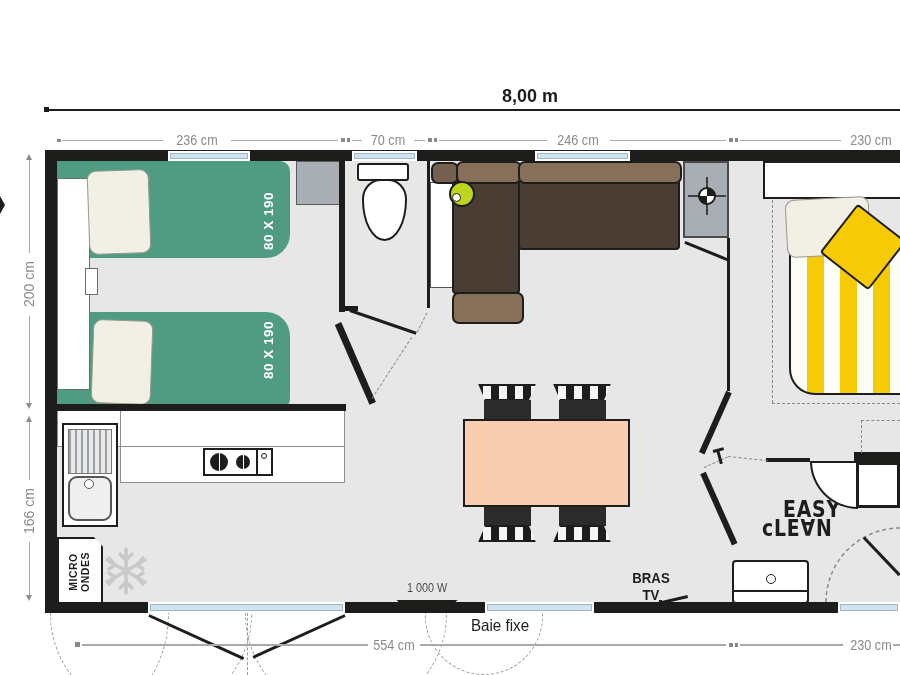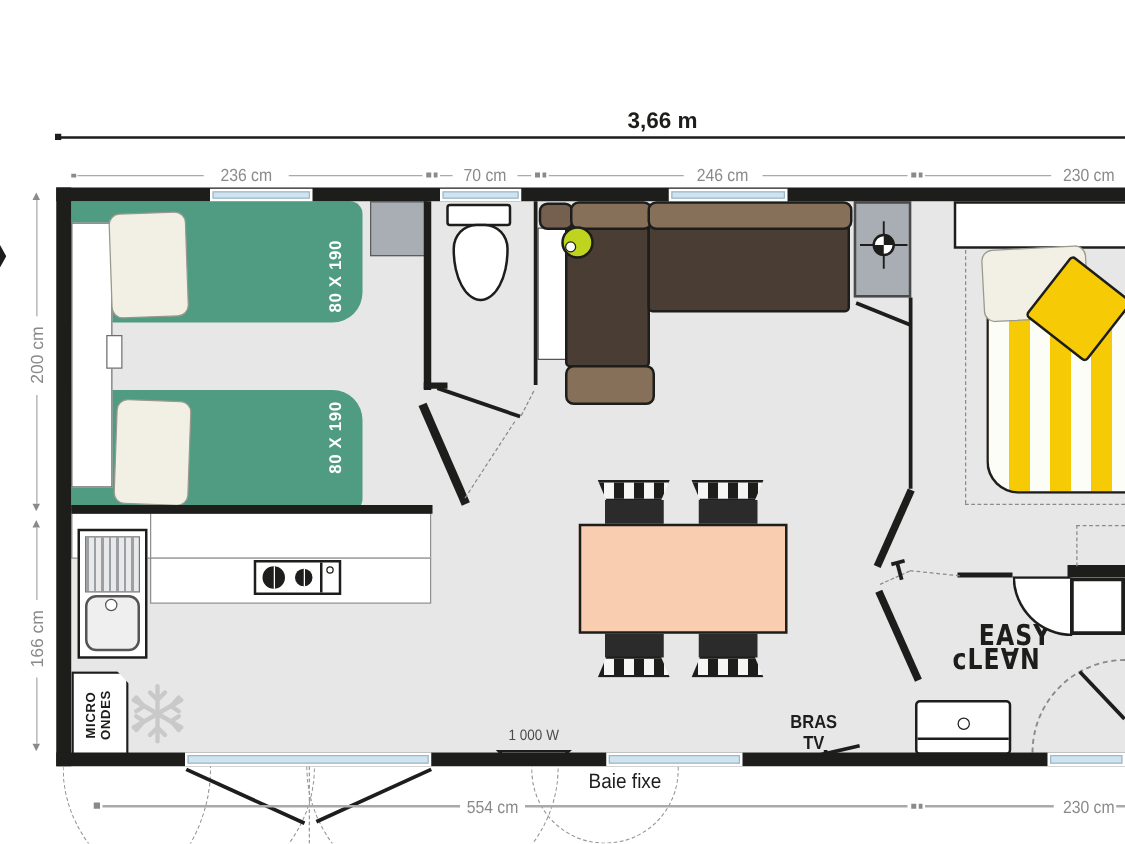--- a/index.html
+++ b/index.html
@@ -188,21 +188,21 @@
   <div class="abs" style="left:0;top:613px;width:900px;height:62px;overflow:hidden;">
     <div class="dashcirc" style="left:-77px;top:-122px;width:244px;height:244px;"></div>
     <div class="dashcirc" style="left:50px;top:-100px;width:200px;height:200px;"></div>
     <div class="dashcirc" style="left:245px;top:-100px;width:200px;height:200px;"></div>
     <div class="dashcirc" style="left:425px;top:-56px;width:116px;height:116px;"></div>
     <div class="abs" style="left:247px;top:0;width:0;height:62px;border-left:1.4px dashed #9a9a9a;"></div>
     <div class="rline" style="left:149px;top:1px;width:104px;height:3px;background:#1d1d1b;transform:rotate(24.5deg);"></div>
     <div class="rline" style="left:345px;top:1px;width:101px;height:3px;background:#1d1d1b;transform:rotate(155.5deg);"></div>
   </div>
 
-  <div class="abs" style="left:530px;top:86px;transform:translateX(-50%);font-weight:bold;font-size:18px;color:#1d1d1b;">3,66 m</div>
+  <div class="abs" style="left:530px;top:86px;transform:translateX(-50%);font-weight:bold;font-size:18px;color:#1d1d1b;">8,00 m</div>
   <div class="abs" style="left:44px;top:107px;width:5px;height:5px;background:#1d1d1b;"></div>
   <div class="abs" style="left:48px;top:109px;width:852px;height:1.5px;background:#1d1d1b;"></div>
 
   <div class="dimdot" style="left:57px;top:138.5px;"></div>
   <div class="dimline" style="left:62px;top:139.5px;width:101px;"></div>
   <div class="dimtext" style="left:197px;top:132px;transform:translateX(-50%) scaleX(.9);">236 cm</div>
   <div class="dimline" style="left:231px;top:139.5px;width:107px;"></div>
   <div class="dimdot" style="left:341px;top:138px;"></div>
     <div class="dimdot" style="left:346.5px;top:138px;"></div>
   <div class="dimline" style="left:352px;top:139.5px;width:10px;"></div>

